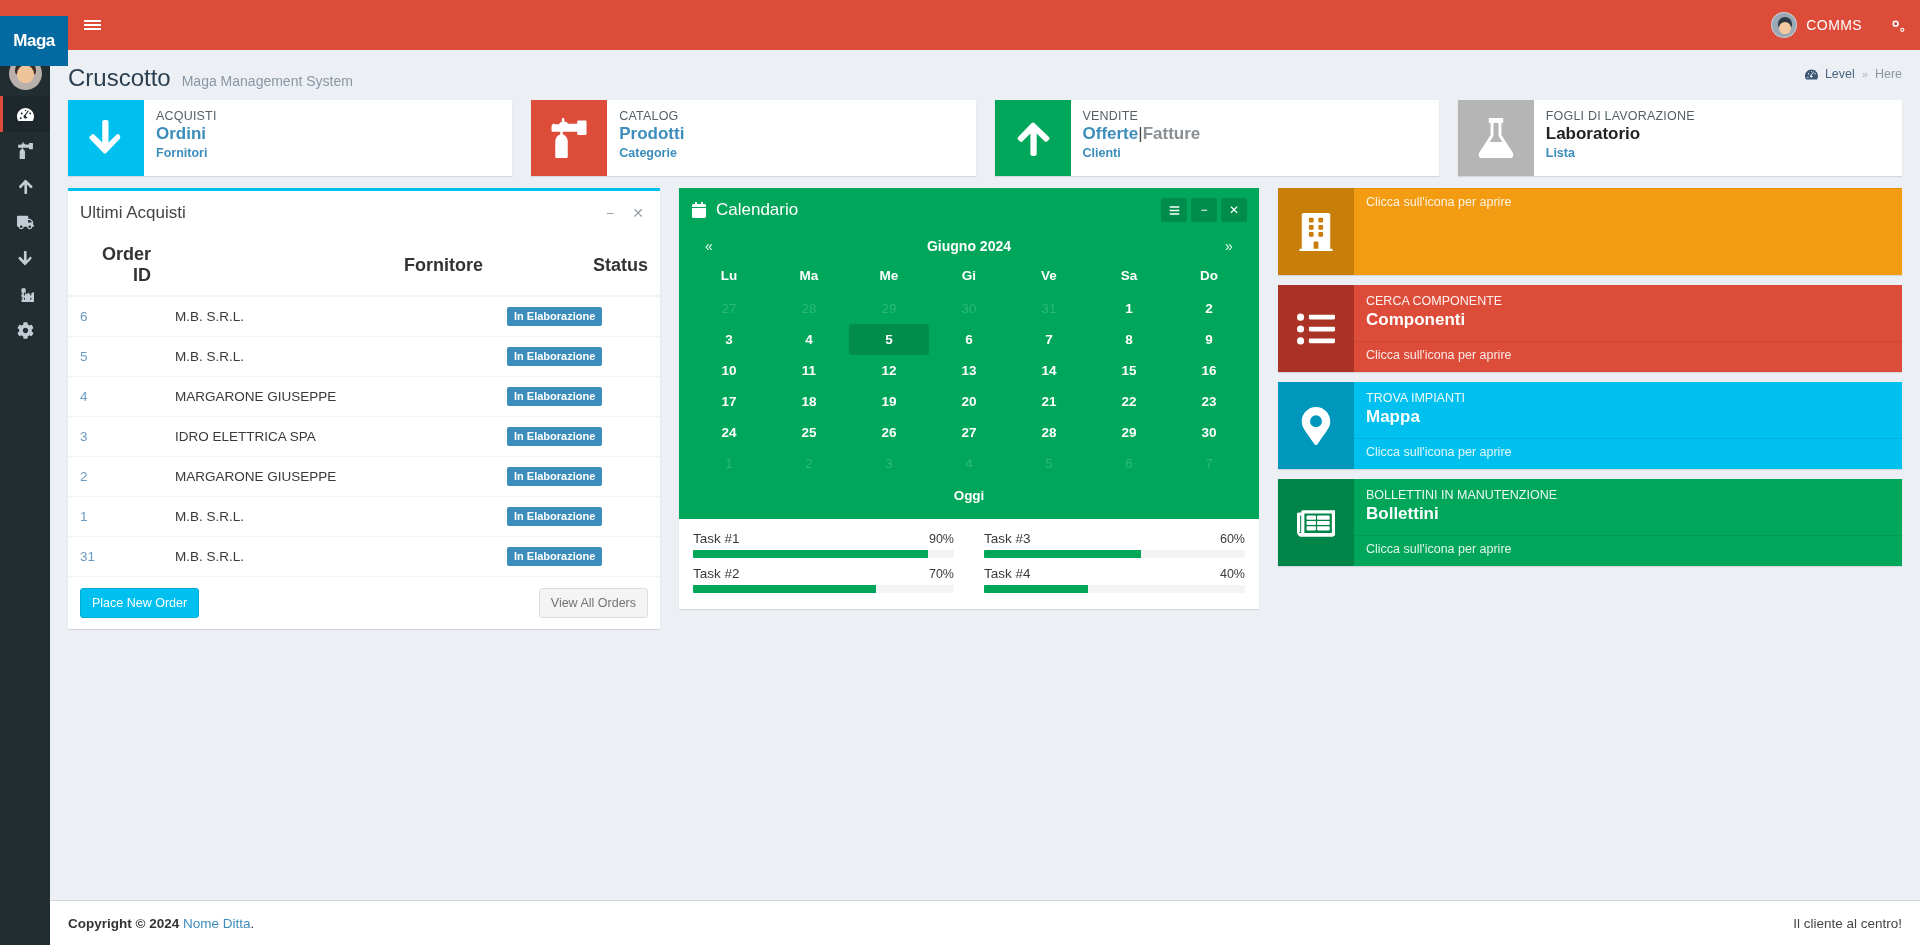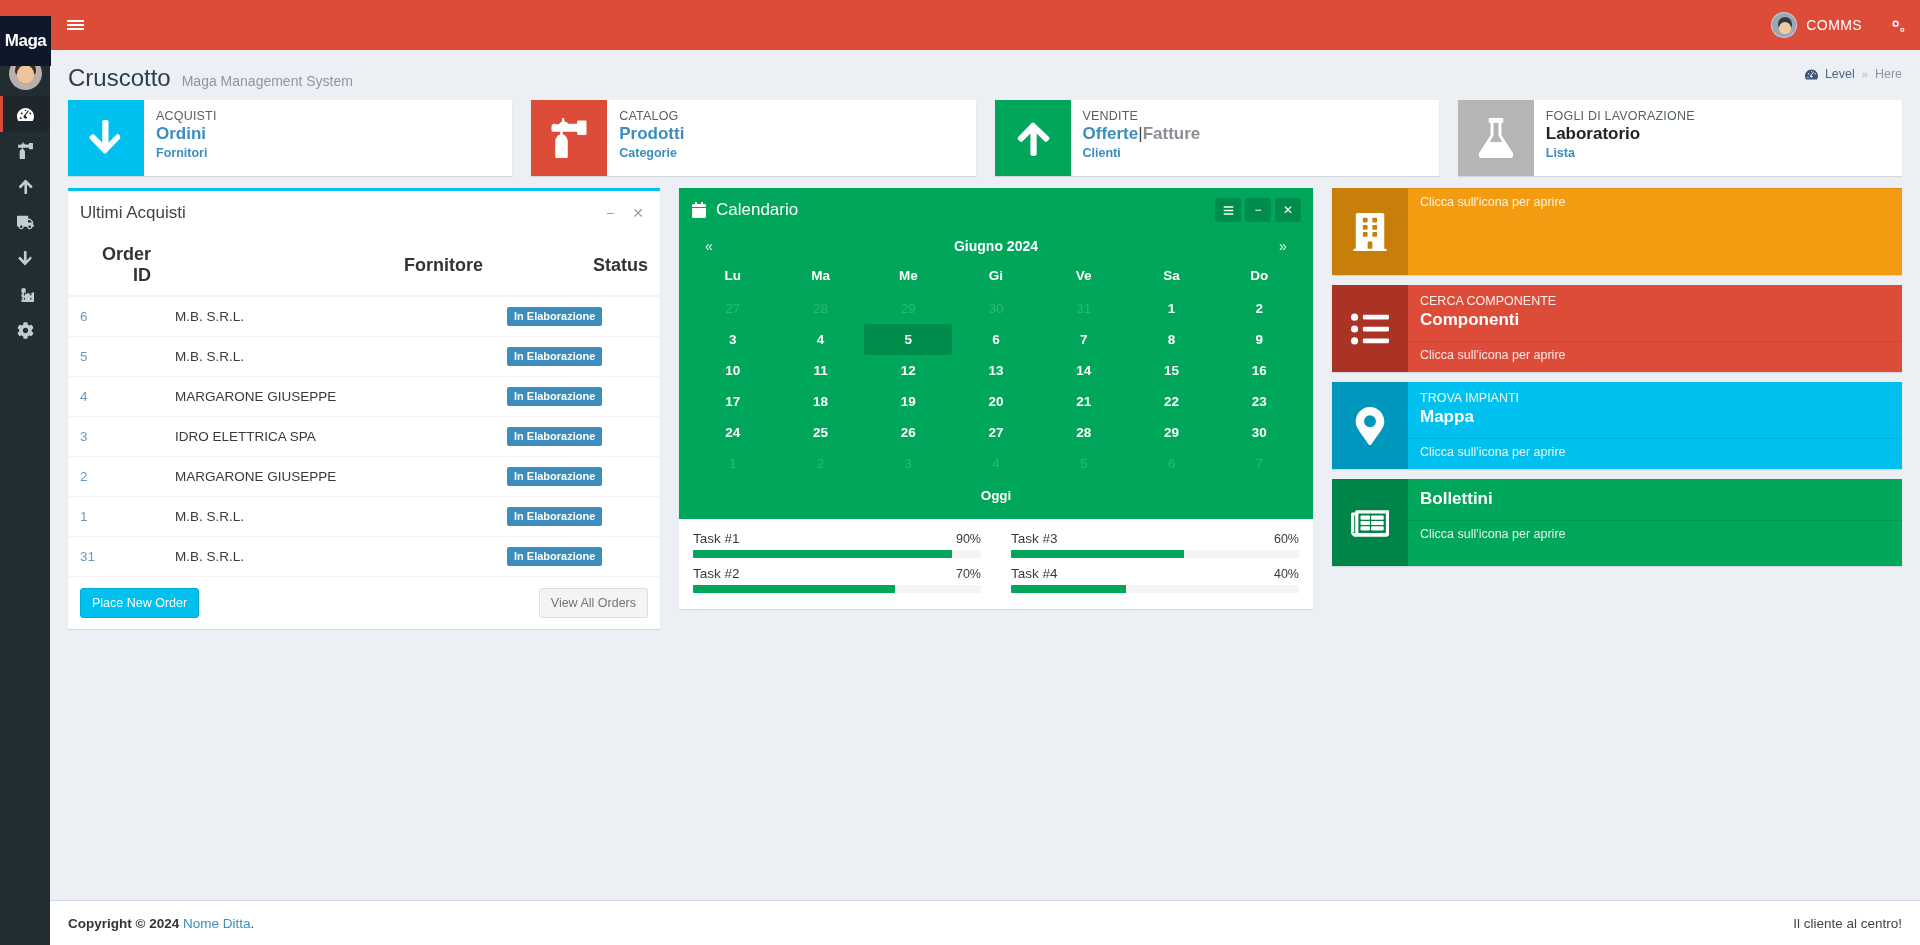--- a/index.html
+++ b/index.html
@@ -11,21 +11,21 @@
   }
   body { position: relative; }
 
   
   .navbar {
     position: absolute; top: 0; left: 0; right: 0; height: 50px;
     background: #dd4b39; display: flex; align-items: center;
     z-index: 20;
   }
   .brand {
-    width: 51px; height: 50px; background: #0f172a;
+    width: 68px; height: 50px; background: #0369a1;
     display: flex; align-items: center; justify-content: center;
     color: #fff; font-size: 17px; font-weight: bold;
     letter-spacing: -0.5px; overflow: hidden; margin-top: 32px;
   }
   .ham {
     width: 48px; height: 50px; display: flex; align-items: center;
     justify-content: center; cursor: pointer;
   }
   .ham span { display: block; width: 17px; height: 2px; background: #fff; margin: 2px 0; }
   .nav-right {
@@ -133,21 +133,21 @@
   .ib-main.dark { color: #222; }
   .ib-sub {
     font-size: 12.5px; font-weight: bold; color: #3c8dbc; line-height: 16px;
   }
 
   
   .main-grid {
     display: flex; gap: 19px; padding: 12px 18px 0 18px; align-items: flex-start;
   }
   .col-left { width: 592px; flex: none; }
-  .col-mid { width: 634px; flex: none; }
+  .col-mid { width: 580px; flex: none; }
   .col-right { flex: 1; }
 
   .box {
     background: #fff; box-shadow: 0 1px 1px rgba(0,0,0,.1);
     border-top: 3px solid #00c0ef; position: relative;
   }
   .box-header {
     padding: 11px 12px; display: flex; align-items: center; min-height: 44px;
   }
   .box-title { font-size: 17px; color: #444; font-weight: normal; }
@@ -644,20 +644,21 @@
           </div>
         </div>
         <div class="sbox" style="background: rgb(0, 166, 90);">
           <div class="sbox-icon" style="background:#008548">
             <svg viewBox="0 0 576 512">
               <path d="M552 64H88c-13 0-24 11-24 24v8H24c-13 0-24 11-24 24v272c0 40 32 72 72 72h456c31 0 56-25 56-56V88c0-13-11-24-24-24zM48 392V144h16v248c0 9-7 16-16 16s-16-7-16-16zm480 16H108c3-7 4-15 4-24V112h416v296c0 4-4 8-8 8zM160 208h112c9 0 16-7 16-16v-32c0-9-7-16-16-16H160c-9 0-16 7-16 16v32c0 9 7 16 16 16zm160 0h160c9 0 16-7 16-16v-32c0-9-7-16-16-16H320c-9 0-16 7-16 16v32c0 9 7 16 16 16zM160 288h112c9 0 16-7 16-16v-32c0-9-7-16-16-16H160c-9 0-16 7-16 16v32c0 9 7 16 16 16zm160 0h160c9 0 16-7 16-16v-32c0-9-7-16-16-16H320c-9 0-16 7-16 16v32c0 9 7 16 16 16zM160 368h112c9 0 16-7 16-16v-32c0-9-7-16-16-16H160c-9 0-16 7-16 16v32c0 9 7 16 16 16zm160 0h160c9 0 16-7 16-16v-32c0-9-7-16-16-16H320c-9 0-16 7-16 16v32c0 9 7 16 16 16z"></path>
             </svg>
           </div>
           <div class="sbox-body">
             <div class="sbox-main">
+              <div class="sbox-cat">BOLLETTINI IN MANUTENZIONE</div>
               <div class="sbox-title">Bollettini</div>
             </div>
             <div class="sbox-foot">Clicca sull'icona per aprire</div>
           </div>
         </div>
       </div>
 
   </div>
 </div>
 

